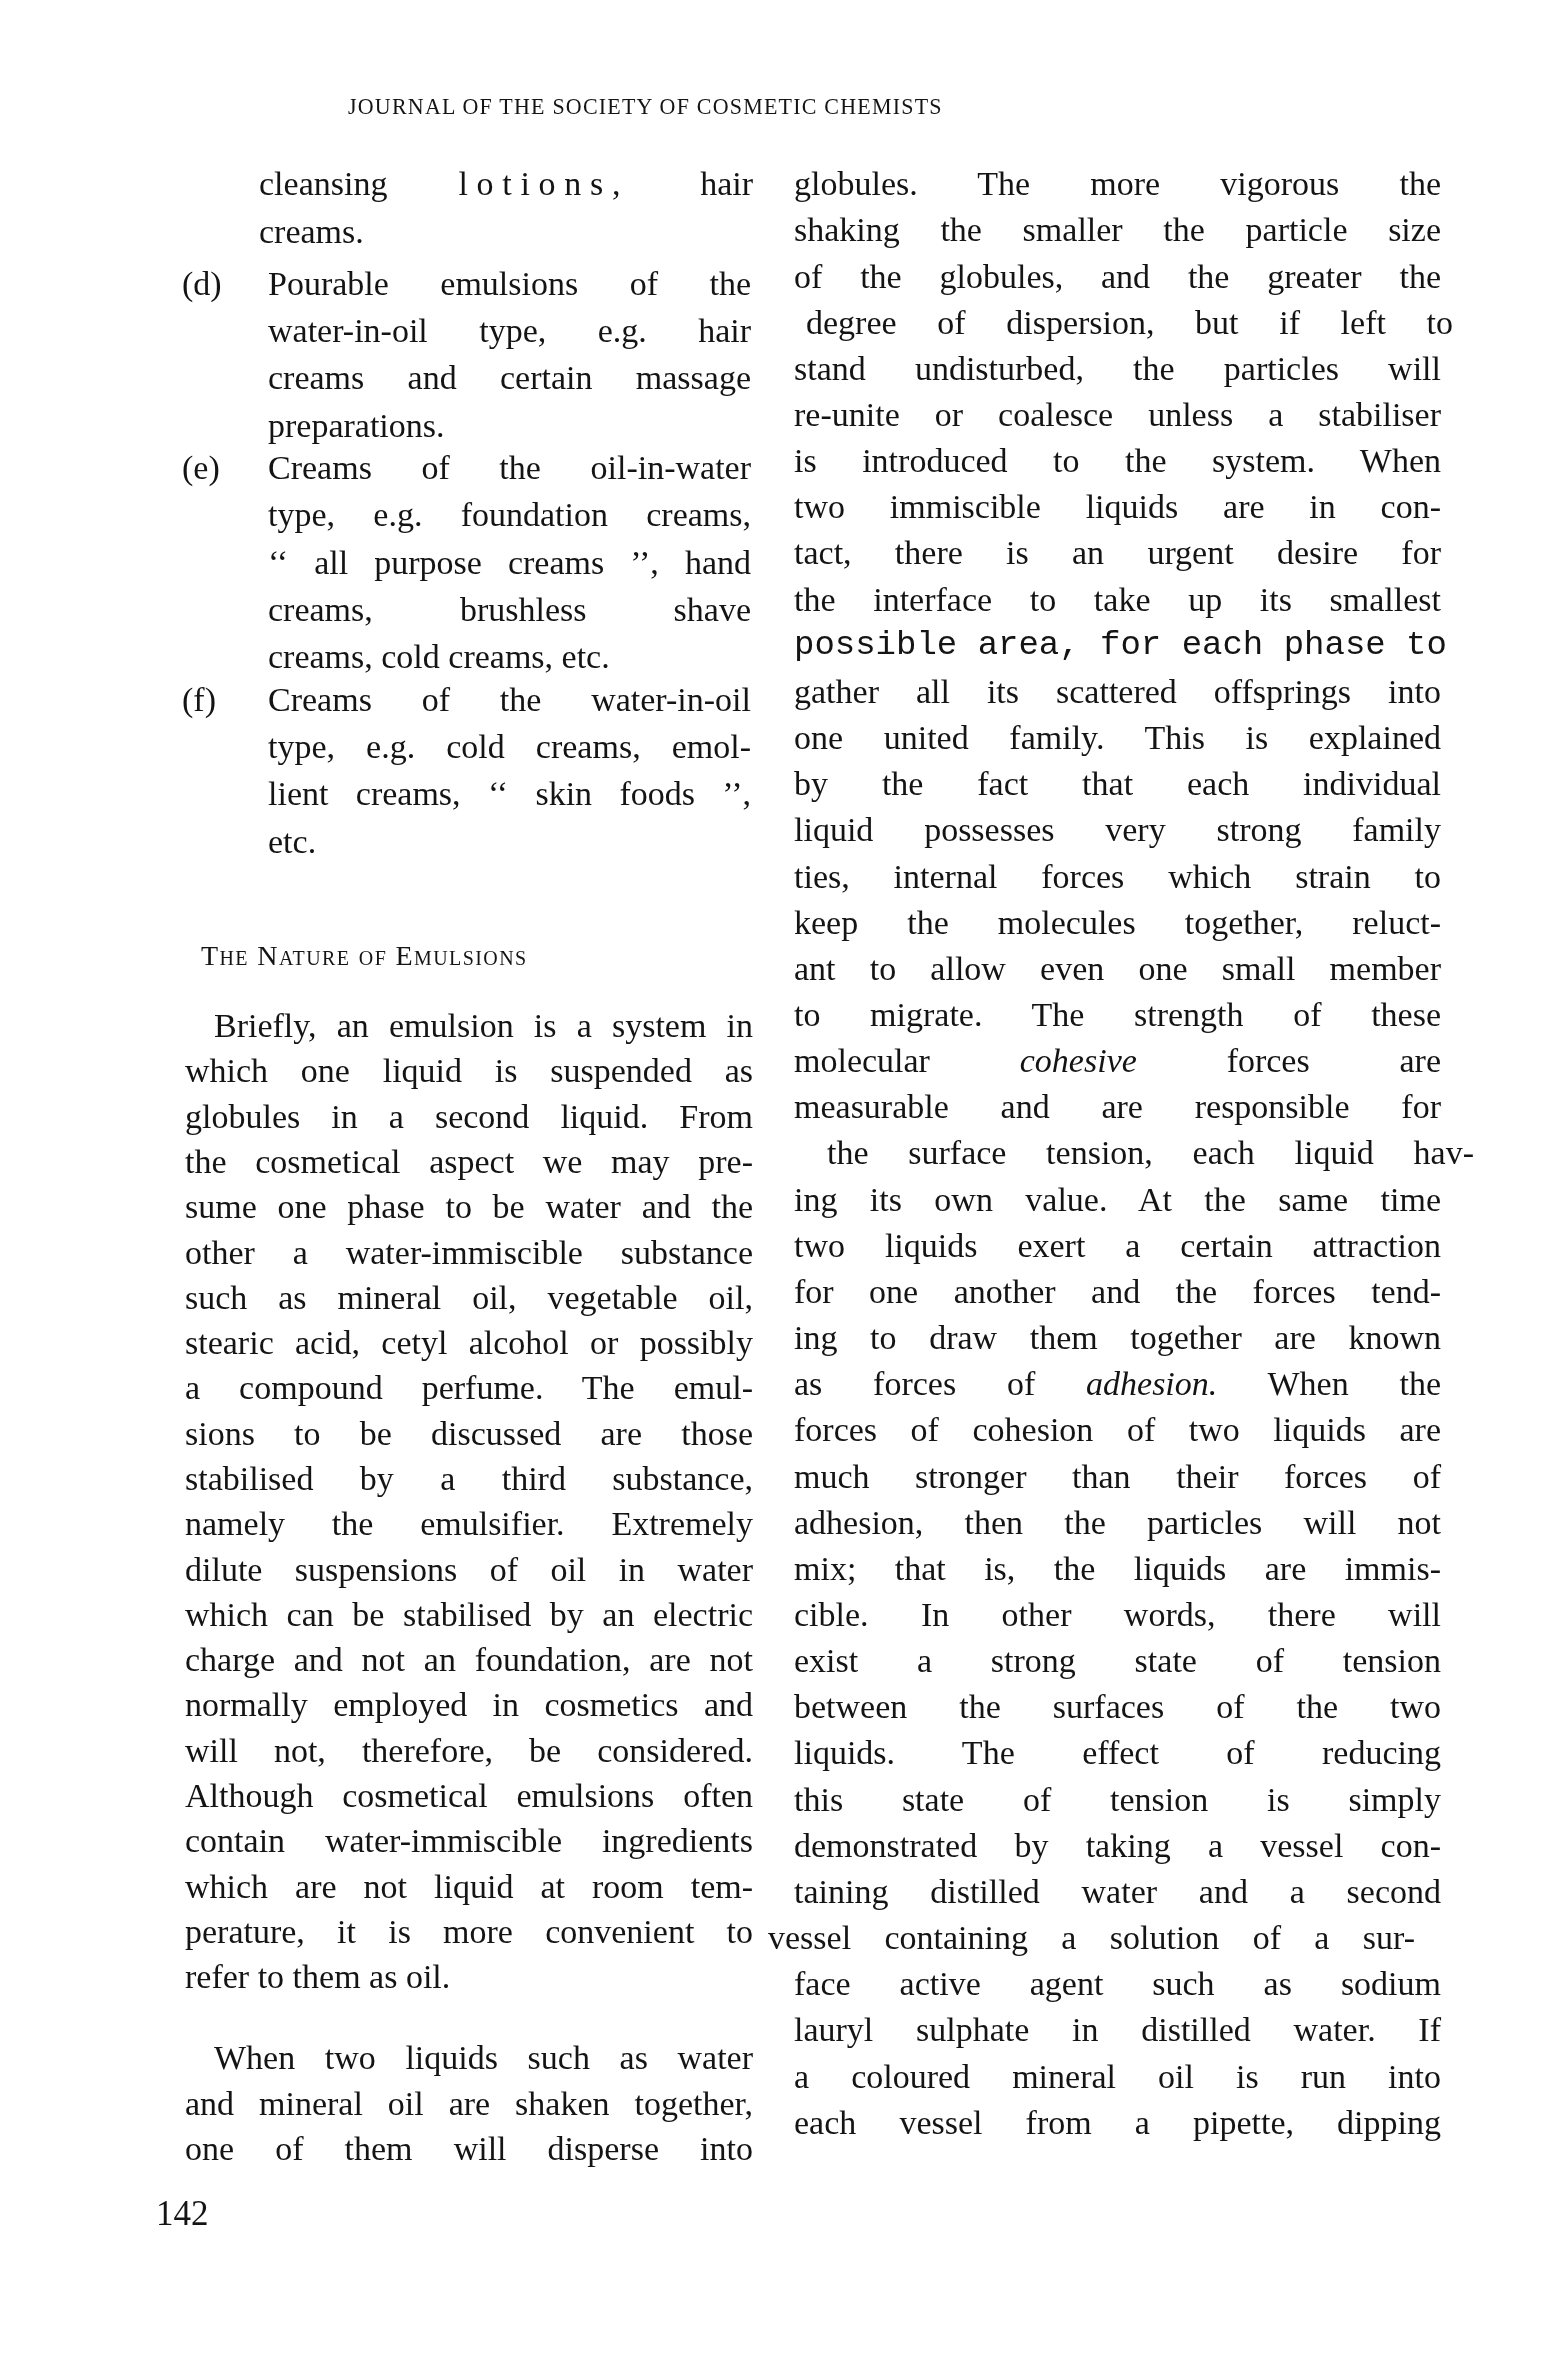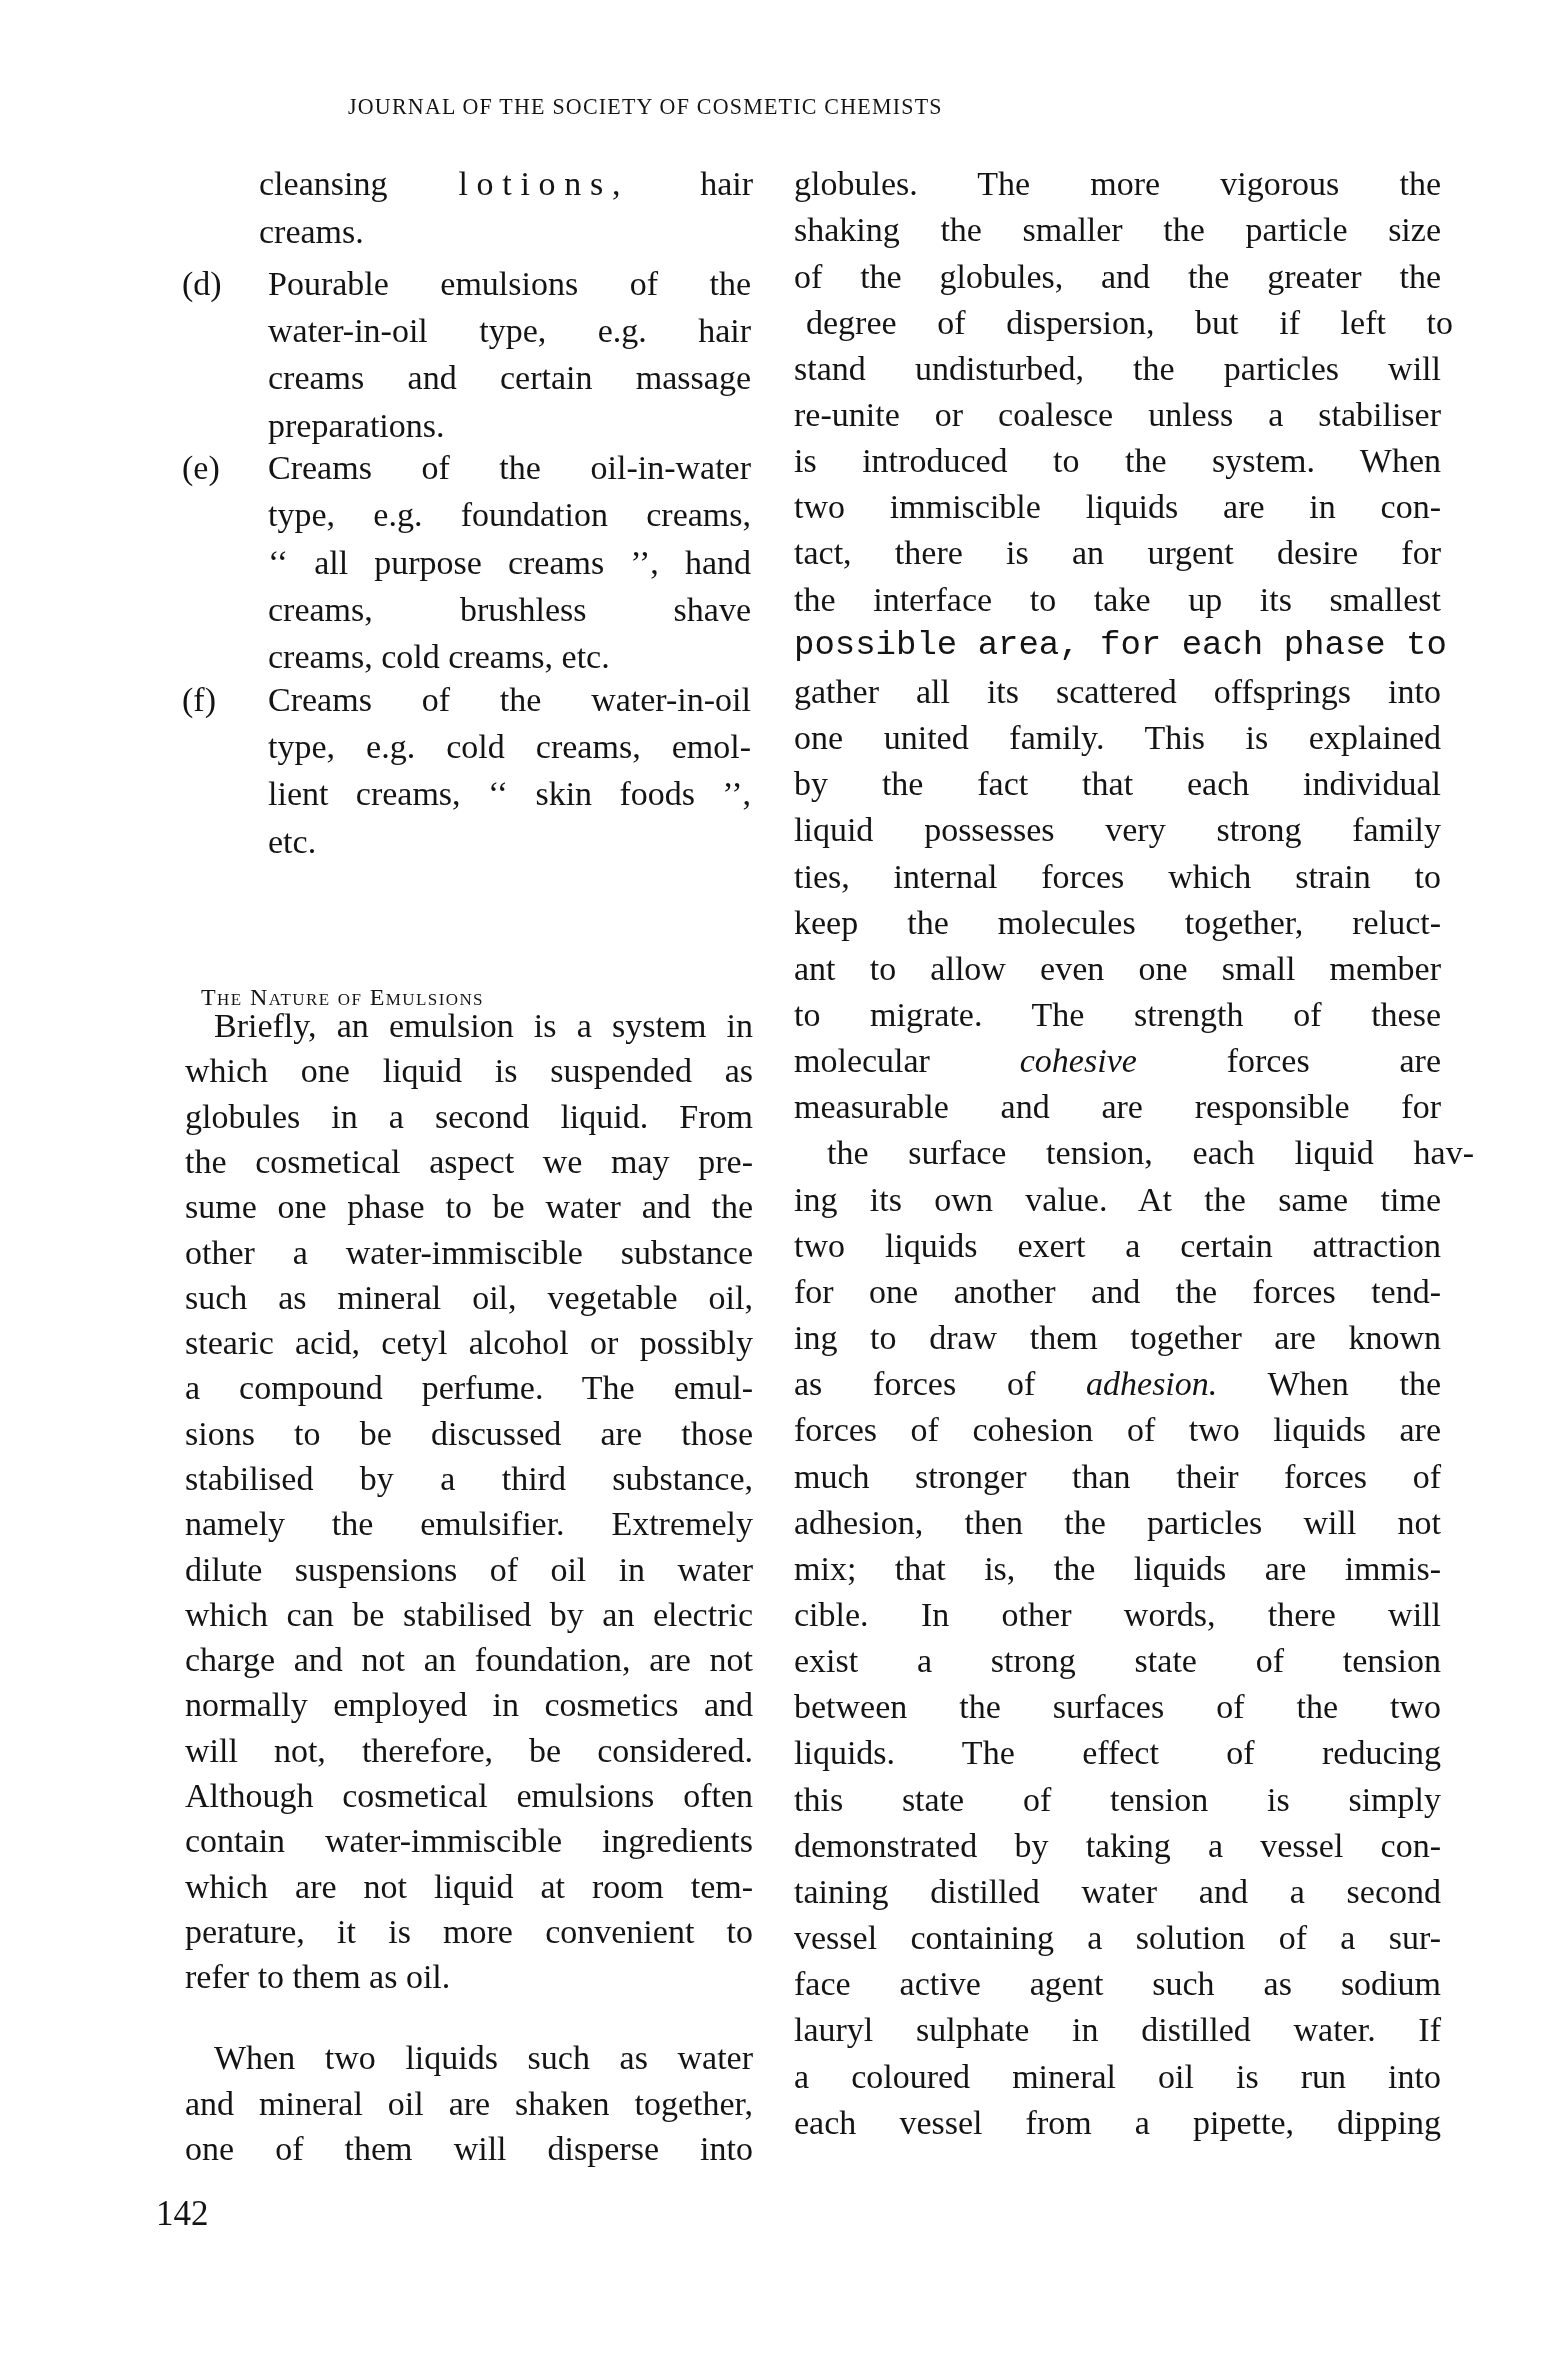--- a/index.html
+++ b/index.html
@@ -16,21 +16,21 @@
   .col-left { left: 259px; width: 494px; }
   .line {
     position: absolute; height: 47px; line-height: 47px;
     font-size: 34px; white-space: nowrap;
     text-align: justify; text-align-last: justify;
   }
   .line.last { text-align-last: left; }
   .left-line { left: 0; width: 494px; }
   .label { position: absolute; font-size: 34px; line-height: 47px; }
   .heading {
-    position: absolute; left: 201px; top: 984px; font-size: 24px; letter-spacing: 1.4px;
+    position: absolute; left: 201px; top: 940px; font-size: 28px; letter-spacing: 1.4px;
     font-variant: small-caps; white-space: nowrap;
   }
   .page-number { position: absolute; left: 156px; top: 2194px; font-size: 35px; }
   em { font-style: italic; }
   .spaced { letter-spacing: 8.7px; margin-top: 20px; }
 </style>
 </head>
 <body>
 
 <div class="running-head">JOURNAL OF THE SOCIETY OF COSMETIC CHEMISTS</div>
@@ -125,21 +125,21 @@
     <div class="line" style="left: 794px; top: 1453px; width: 647px;">much stronger than their forces of</div>
     <div class="line" style="left: 794px; top: 1499px; width: 647px;">adhesion, then the particles will not</div>
     <div class="line" style="left: 794px; top: 1545px; width: 647px;">mix; that is, the liquids are immis-</div>
     <div class="line" style="left: 794px; top: 1591px; width: 647px;">cible. In other words, there will</div>
     <div class="line" style="left: 794px; top: 1637px; width: 647px;">exist a strong state of tension</div>
     <div class="line" style="left: 794px; top: 1683px; width: 647px;">between the surfaces of the two</div>
     <div class="line" style="left: 794px; top: 1729px; width: 647px;">liquids. The effect of reducing</div>
     <div class="line" style="left: 794px; top: 1776px; width: 647px;">this state of tension is simply</div>
     <div class="line" style="left: 794px; top: 1822px; width: 647px;">demonstrated by taking a vessel con-</div>
     <div class="line" style="left: 794px; top: 1868px; width: 647px;">taining distilled water and a second</div>
-    <div class="line" style="left: 794px; top: 1914px; width: 647px;">vessel containing a solution of a sur-</div>
+    <div class="line" style="left: 768px; top: 1914px; width: 647px;">vessel containing a solution of a sur-</div>
     <div class="line" style="left: 794px; top: 1960px; width: 647px;">face active agent such as sodium</div>
     <div class="line" style="left: 794px; top: 2006px; width: 647px;">lauryl sulphate in distilled water. If</div>
     <div class="line" style="left: 794px; top: 2053px; width: 647px;">a coloured mineral oil is run into</div>
     <div class="line" style="left: 794px; top: 2099px; width: 647px;">each vessel from a pipette, dipping</div>
   </div>
 
 <div class="page-number">142</div>
 
 
 </body></html>

